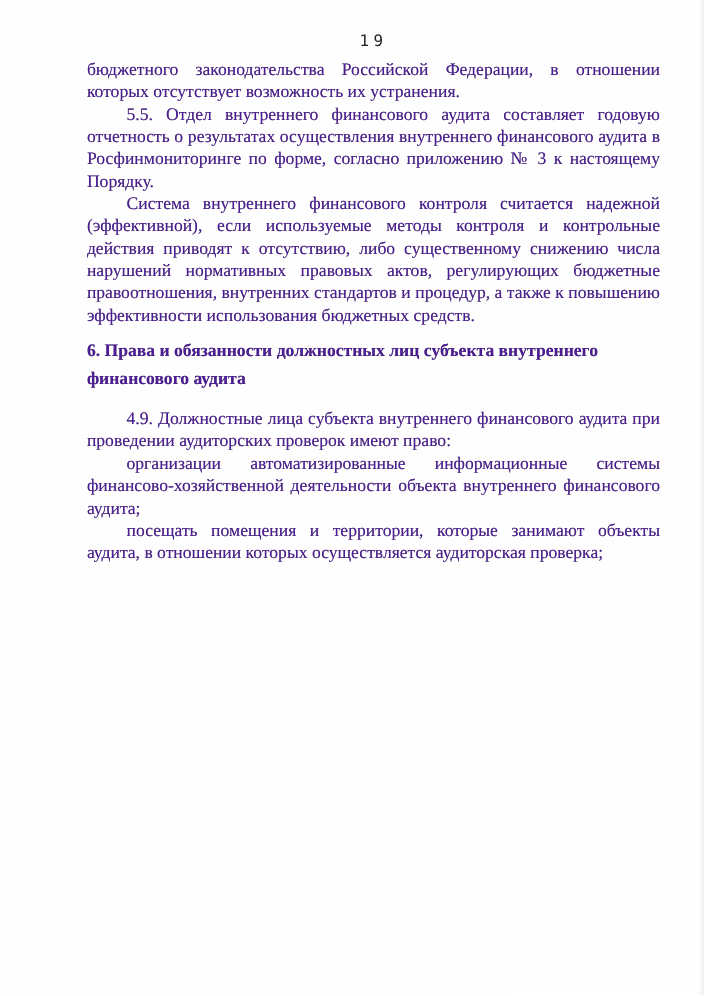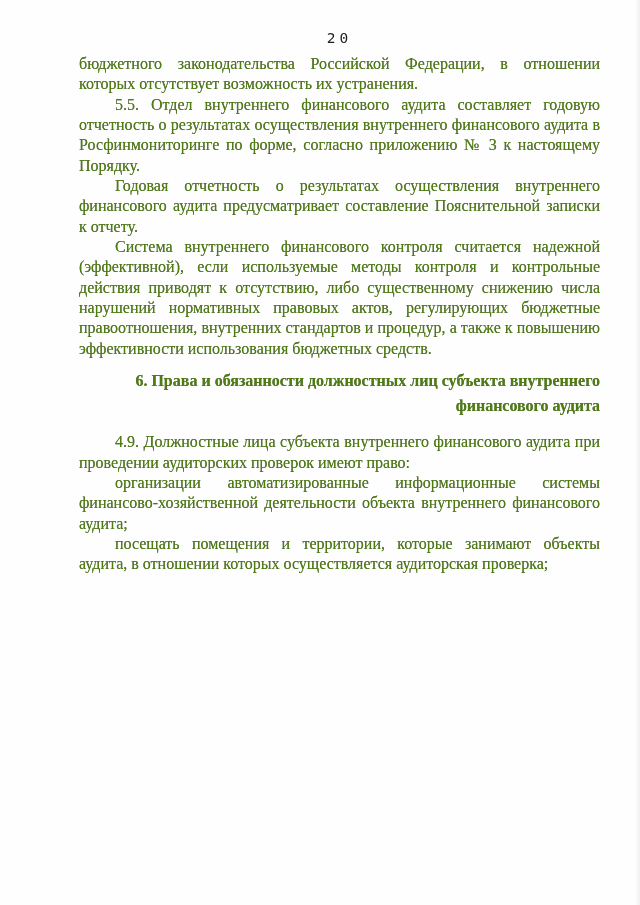--- a/index.html
+++ b/index.html
@@ -26,58 +26,57 @@
     color: #1f1f1f;
   }
   .body-text {
     position: absolute;
     left: 79px;
     top: 54px;
     width: 521px;
     font-family: "Liberation Serif", serif;
     font-size: 16px;
     line-height: 20.35px;
-    color: #4d7c0f;
+    color: #4c1d95;
     text-align: justify;
     text-shadow: 0 0 0.4px rgba(0,0,0,0.5);
   }
   .body-text p {
     margin: 0;
     text-indent: 36px;
   }
   .body-text p.continuation {
     text-indent: 0;
   }
   .section-heading {
     font-weight: bold;
-    text-align: right;
+    text-align: left;
     text-indent: 0;
     line-height: 25px;
     margin: 9px 0 14px 0;
   }
   .scan-edge {
     position: absolute;
     top: 0;
     right: 0;
     width: 5px;
     height: 100%;
     background: linear-gradient(to right, rgba(0,0,0,0), rgba(0,0,0,0.06));
     pointer-events: none;
   }
 </style>
 </head>
 <body>
 
 <div class="page">
-  <div class="page-number">20</div>
+  <div class="page-number">19</div>
 
   <div class="body-text">
     <p class="continuation">бюджетного законодательства Российской Федерации, в отношении которых отсутствует возможность их устранения.</p>
     <p>5.5. Отдел внутреннего финансового аудита составляет годовую отчетность о результатах осуществления внутреннего финансового аудита в Росфинмониторинге по форме, согласно приложению № 3 к настоящему Порядку.</p>
-    <p>Годовая отчетность о результатах осуществления внутреннего финансового аудита предусматривает составление Пояснительной записки к отчету.</p>
     <p>Система внутреннего финансового контроля считается надежной (эффективной), если используемые методы контроля и контрольные действия приводят к отсутствию, либо существенному снижению числа нарушений нормативных правовых актов, регулирующих бюджетные правоотношения, внутренних стандартов и процедур, а также к повышению эффективности использования бюджетных средств.</p>
 
     <div class="section-heading">6. Права и обязанности должностных лиц субъекта внутреннего финансового аудита</div>
 
     <p>4.9. Должностные лица субъекта внутреннего финансового аудита при проведении аудиторских проверок имеют право:</p>
     <p>организации автоматизированные информационные системы финансово-хозяйственной деятельности объекта внутреннего финансового аудита;</p>
     <p>посещать помещения и территории, которые занимают объекты аудита, в отношении которых осуществляется аудиторская проверка;</p>
   </div>
 
   <div class="scan-edge"></div>

